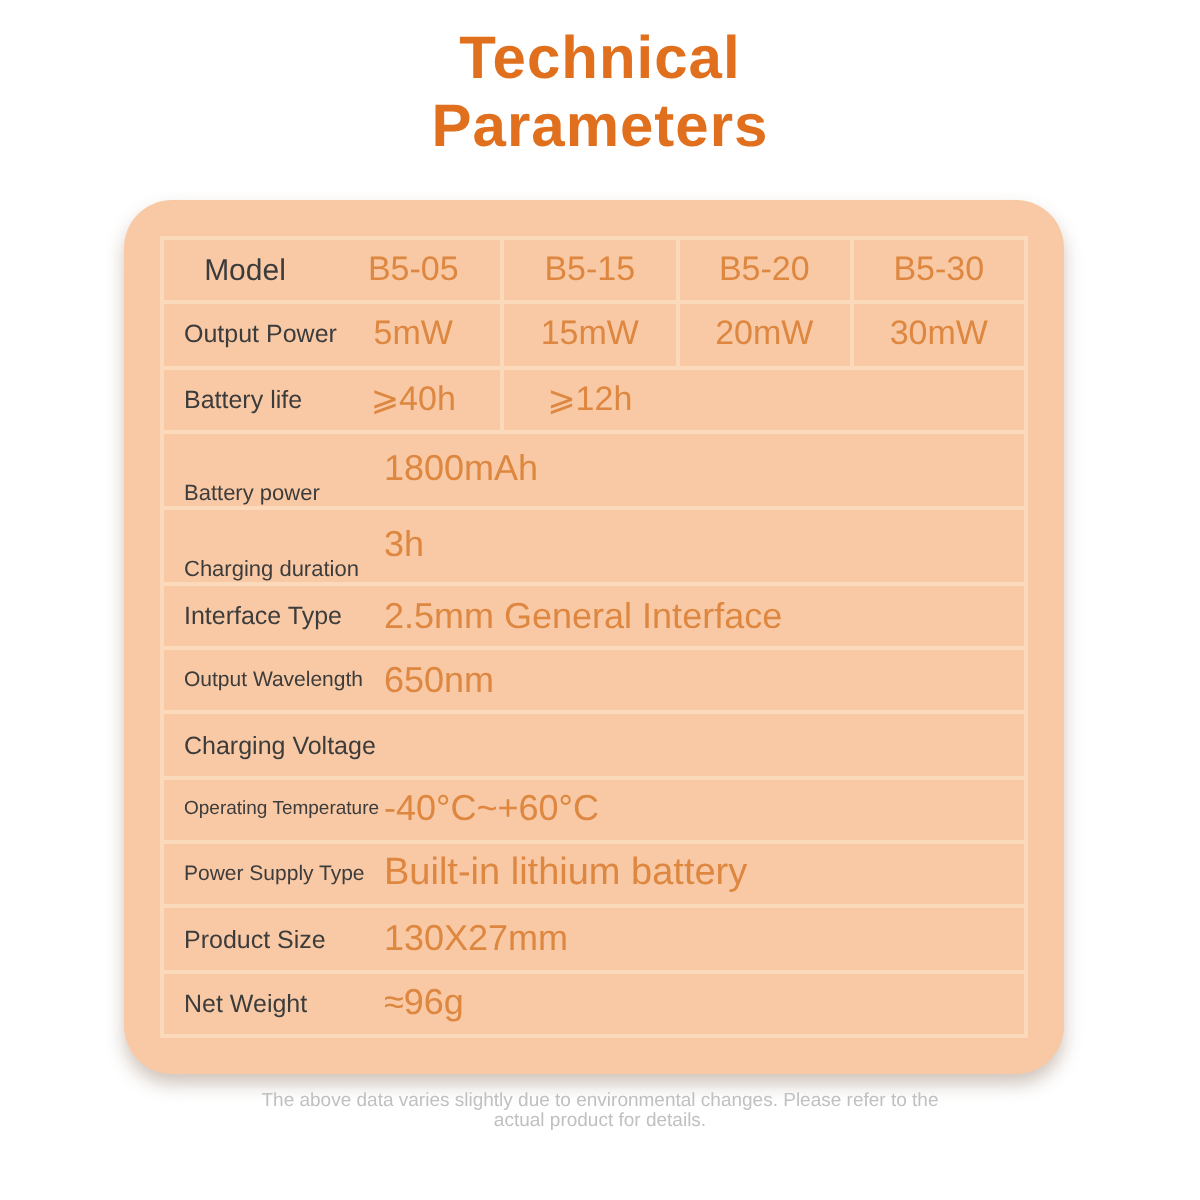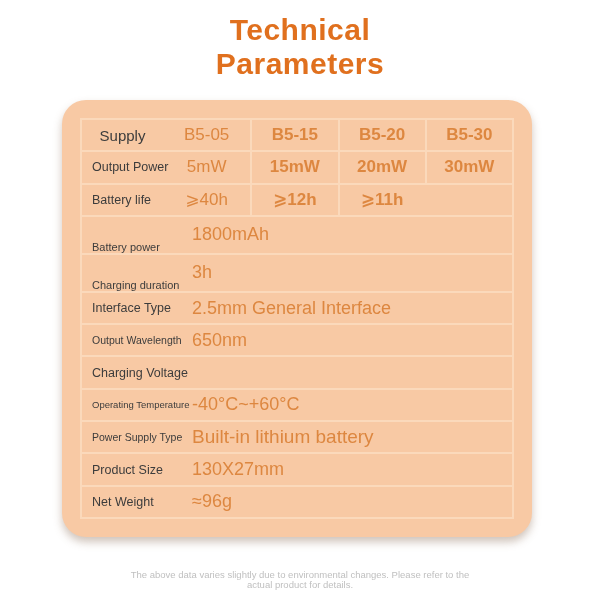--- a/index.html
+++ b/index.html
@@ -40,72 +40,71 @@
   .label{
     grid-column:1;display:flex;align-items:center;
     padding-left:10px;color:var(--label-color);
     white-space:nowrap;overflow:visible;z-index:1;
   }
   .cell{
     display:flex;align-items:center;justify-content:center;
     color:var(--value-color);font-size:17px;white-space:nowrap;
   }
   .c1{grid-column:2;} .c2{grid-column:3;} .c3{grid-column:4;} .c4{grid-column:5;}
-  .vdiv{border-left:2px solid var(--divider);font-weight:bold;}
+  .vdiv{border-left:2px solid var(--divider);}
   .full{grid-column:2 / 6;justify-content:flex-start;padding-left:29px;}
   .val-lg{font-size:19px;}
   .val-md{font-size:18px;}
 
   .fs-lg{font-size:15px;}
   .fs-md{font-size:12.5px;}
   .fs-sm{font-size:11px;margin-top:24px;}
   .fs-xs{font-size:10.5px;}
   .fs-xxs{font-size:9.5px;}
   .label-center{justify-content:center;padding-left:0;}
 
   .footer{
-    position:absolute;left:0;top:570px;width:100%;
+    position:absolute;left:0;top:546px;width:100%;
     text-align:center;color:var(--footer-color);
     font-size:9.5px;line-height:10px;
   }
 </style>
 </head>
 <body>
 
 <div class="stage">
 
   <div class="title">
     <div>Technical</div>
     <div>Parameters</div>
   </div>
 
   <div class="panel">
     <div class="spec-table">
 
       <div class="row">
-        <div class="label fs-lg label-center">Supply</div>
+        <div class="label fs-lg label-center">Model</div>
         <div class="cell c1">B5-05</div>
         <div class="cell c2 vdiv">B5-15</div>
         <div class="cell c3 vdiv">B5-20</div>
         <div class="cell c4 vdiv">B5-30</div>
       </div>
 
       <div class="row">
         <div class="label fs-md">Output Power</div>
         <div class="cell c1">5mW</div>
         <div class="cell c2 vdiv">15mW</div>
         <div class="cell c3 vdiv">20mW</div>
         <div class="cell c4 vdiv">30mW</div>
       </div>
 
       <div class="row">
         <div class="label fs-md">Battery life</div>
         <div class="cell c1">⩾40h</div>
         <div class="cell c2 vdiv">⩾12h</div>
-        <div class="cell c3 vdiv">⩾11h</div>
       </div>
 
       <div class="row">
         <div class="label fs-sm">Battery power</div>
         <div class="cell full val-md">1800mAh</div>
       </div>
 
       <div class="row">
         <div class="label fs-sm">Charging duration</div>
         <div class="cell full val-md">3h</div>

